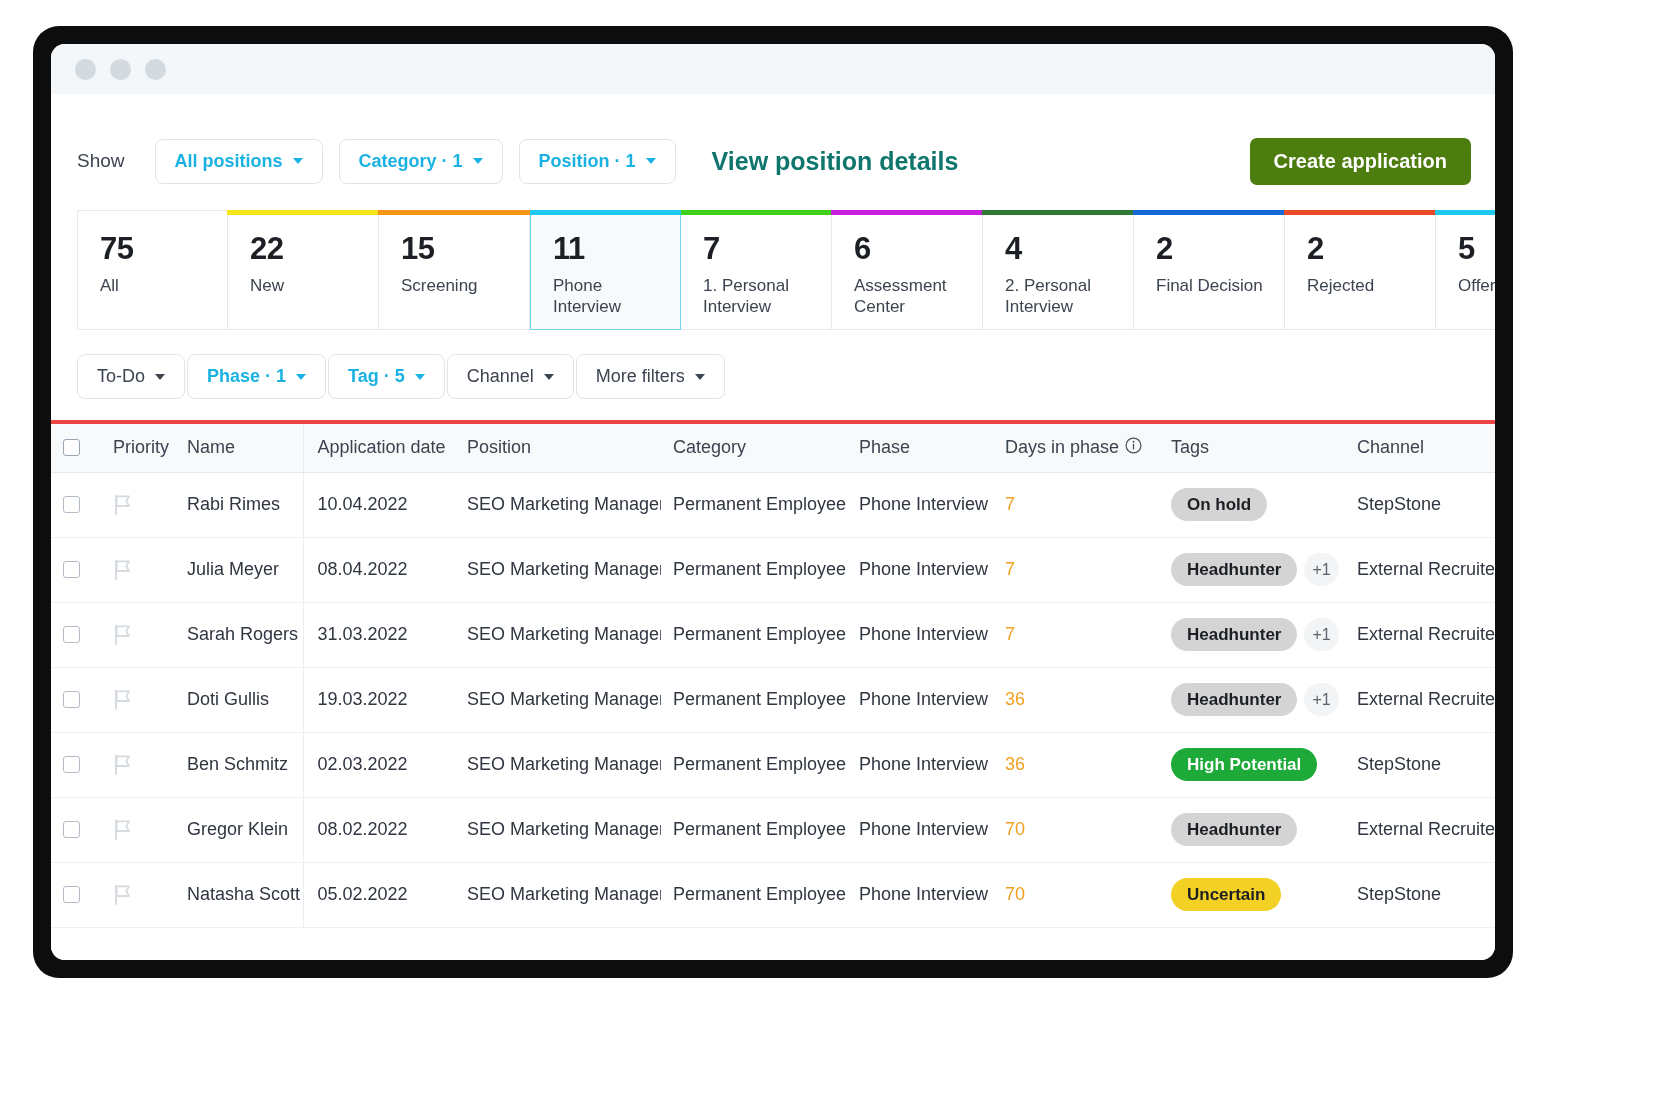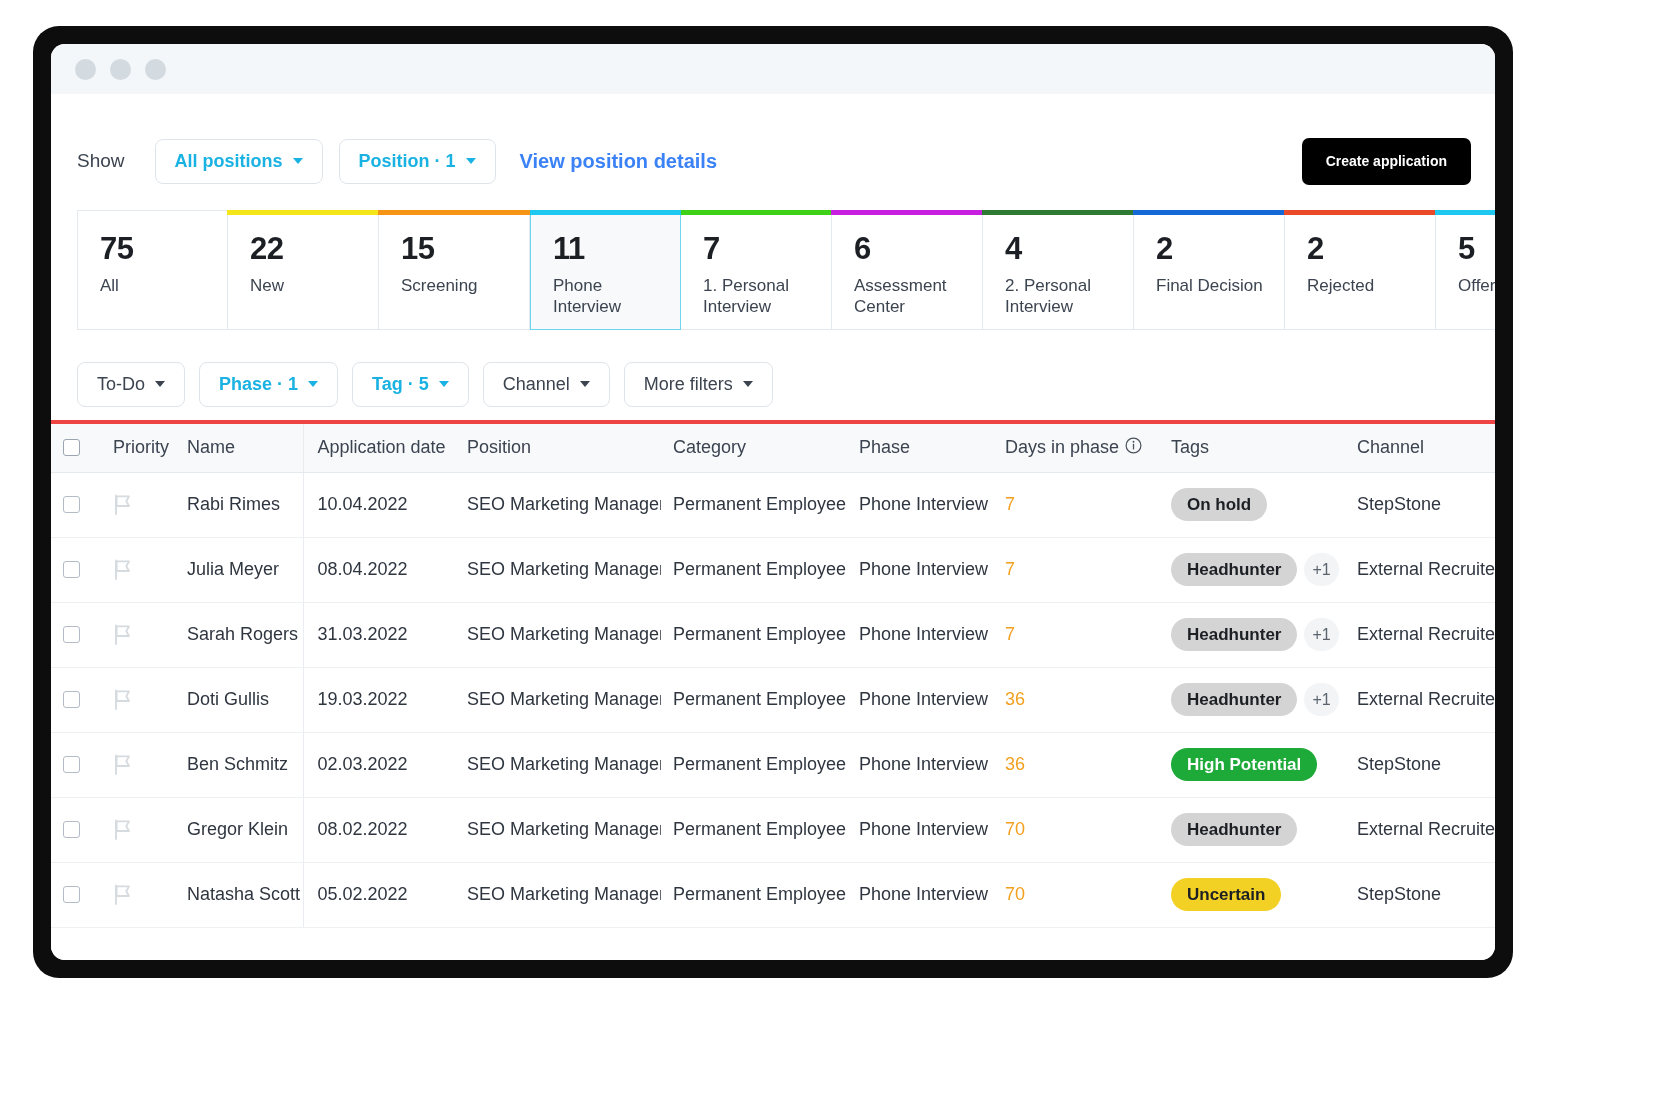--- a/index.html
+++ b/index.html
@@ -77,36 +77,36 @@
   }
   .pill-btn.neutral { color: #3c4450; font-weight: normal; }
   .caret {
     display: inline-block;
     width: 0; height: 0;
     border-left: 5px solid transparent;
     border-right: 5px solid transparent;
     border-top: 6px solid currentColor;
   }
   #view-details-link {
-    font-size: 20px;
+    font-size: 25px;
     font-weight: bold;
-    color: #3b82f6;
+    color: #0f766e;
     cursor: pointer;
     white-space: nowrap;
-    margin-left: 8px;
+    margin-left: 20px;
   }
   #create-application-btn {
     margin-left: auto;
-    background: #000000;
+    background: #4d7c0f;
     color: #ffffff;
     border: none;
     border-radius: 7px;
     height: 47px;
     padding: 8px 24px;
-    font-size: 14px;
+    font-size: 20px;
     font-weight: bold;
     font-family: "Liberation Sans", sans-serif;
     cursor: pointer;
     white-space: nowrap;
   }
 
   
   #stages-wrap {
     margin-top: 22px;
     padding-left: 26px;
@@ -151,25 +151,25 @@
   }
   .stage.active {
     background: #f7f9fb;
     border: 1px solid #6fd4ee;
     z-index: 2;
   }
 
   
   #filters-row {
     display: flex;
-    align-items: center;
+    align-items: flex-start;
     padding: 0 36px 0 26px;
     height: 60px;
     margin-top: 20px;
-    gap: 14px;
+    gap: 2px;
   }
   #right-actions { margin-left: auto; display: flex; gap: 6px; }
   .flat-btn {
     border: none;
     background: #fafbfc;
     border-radius: 7px;
     height: 46px;
     padding: 0 26px;
     font-size: 19px;
     font-weight: bold;
@@ -280,20 +280,24 @@
       <span class="dot"></span>
     </div>
 
     <div id="app-body">
 
       <div id="toolbar">
         <span id="show-label">Show</span>
 
         <div class="pill-btn">
           <span>All positions</span>
+          <span class="caret"></span>
+        </div>
+        <div class="pill-btn">
+          <span>Category · 1</span>
           <span class="caret"></span>
         </div>
         <div class="pill-btn">
           <span>Position · 1</span>
           <span class="caret"></span>
         </div>
 
         <span id="view-details-link">View position details</span>
 
         <button id="create-application-btn">Create application</button>

